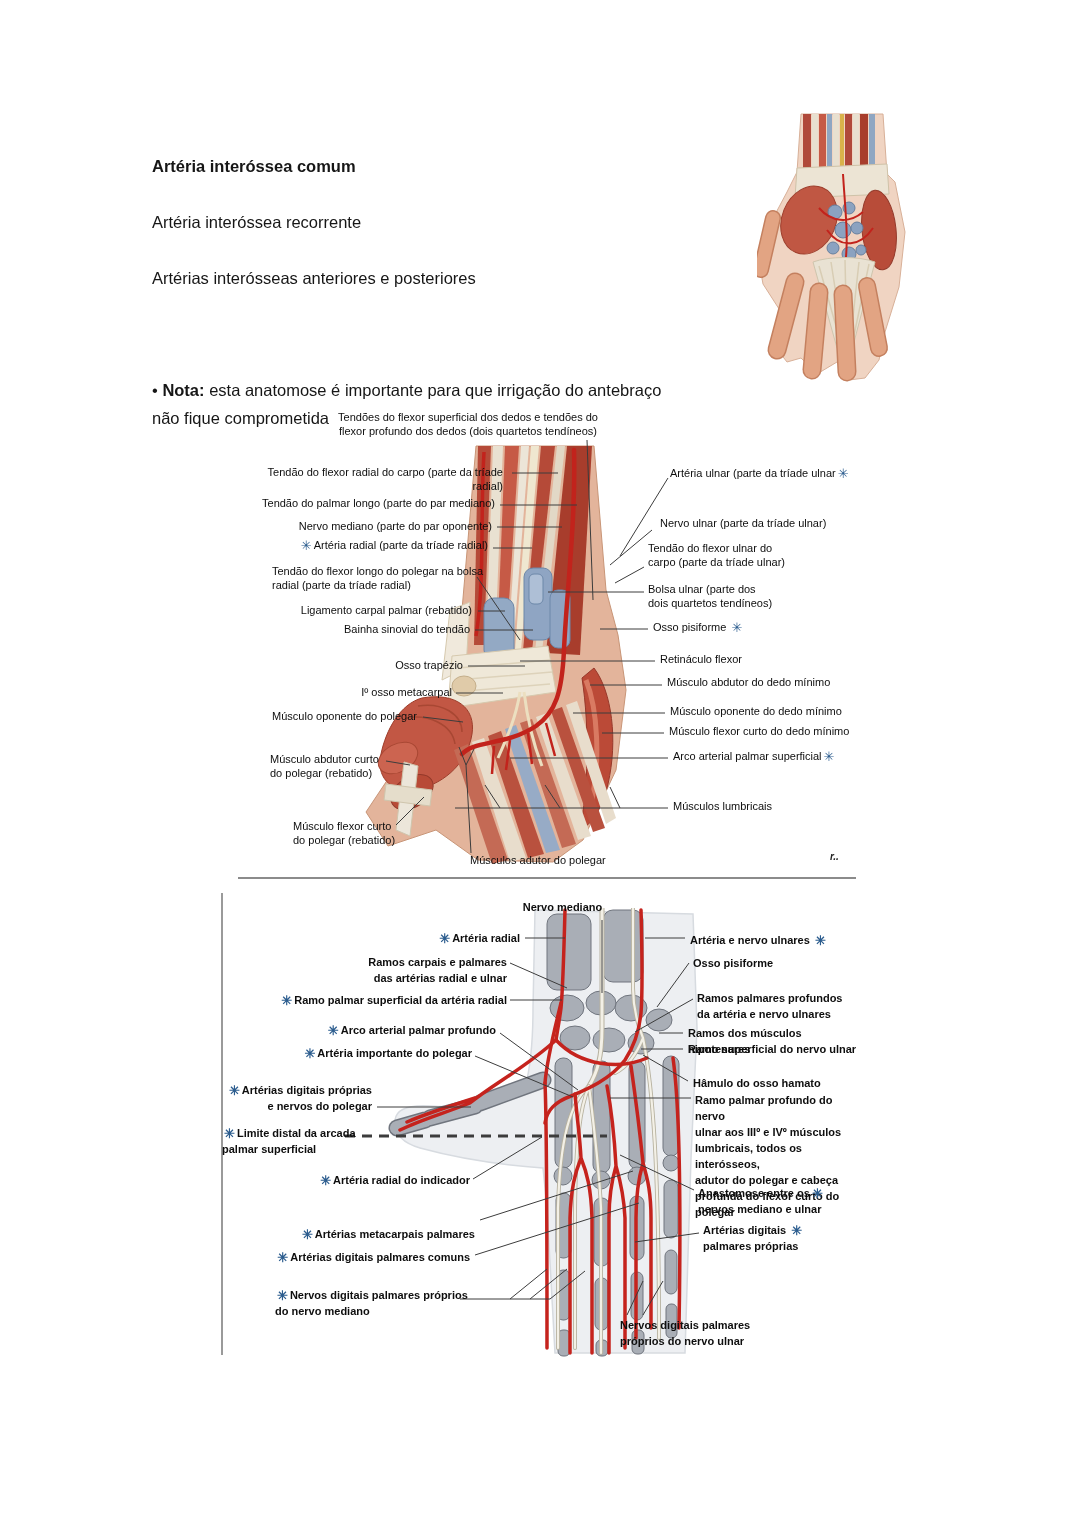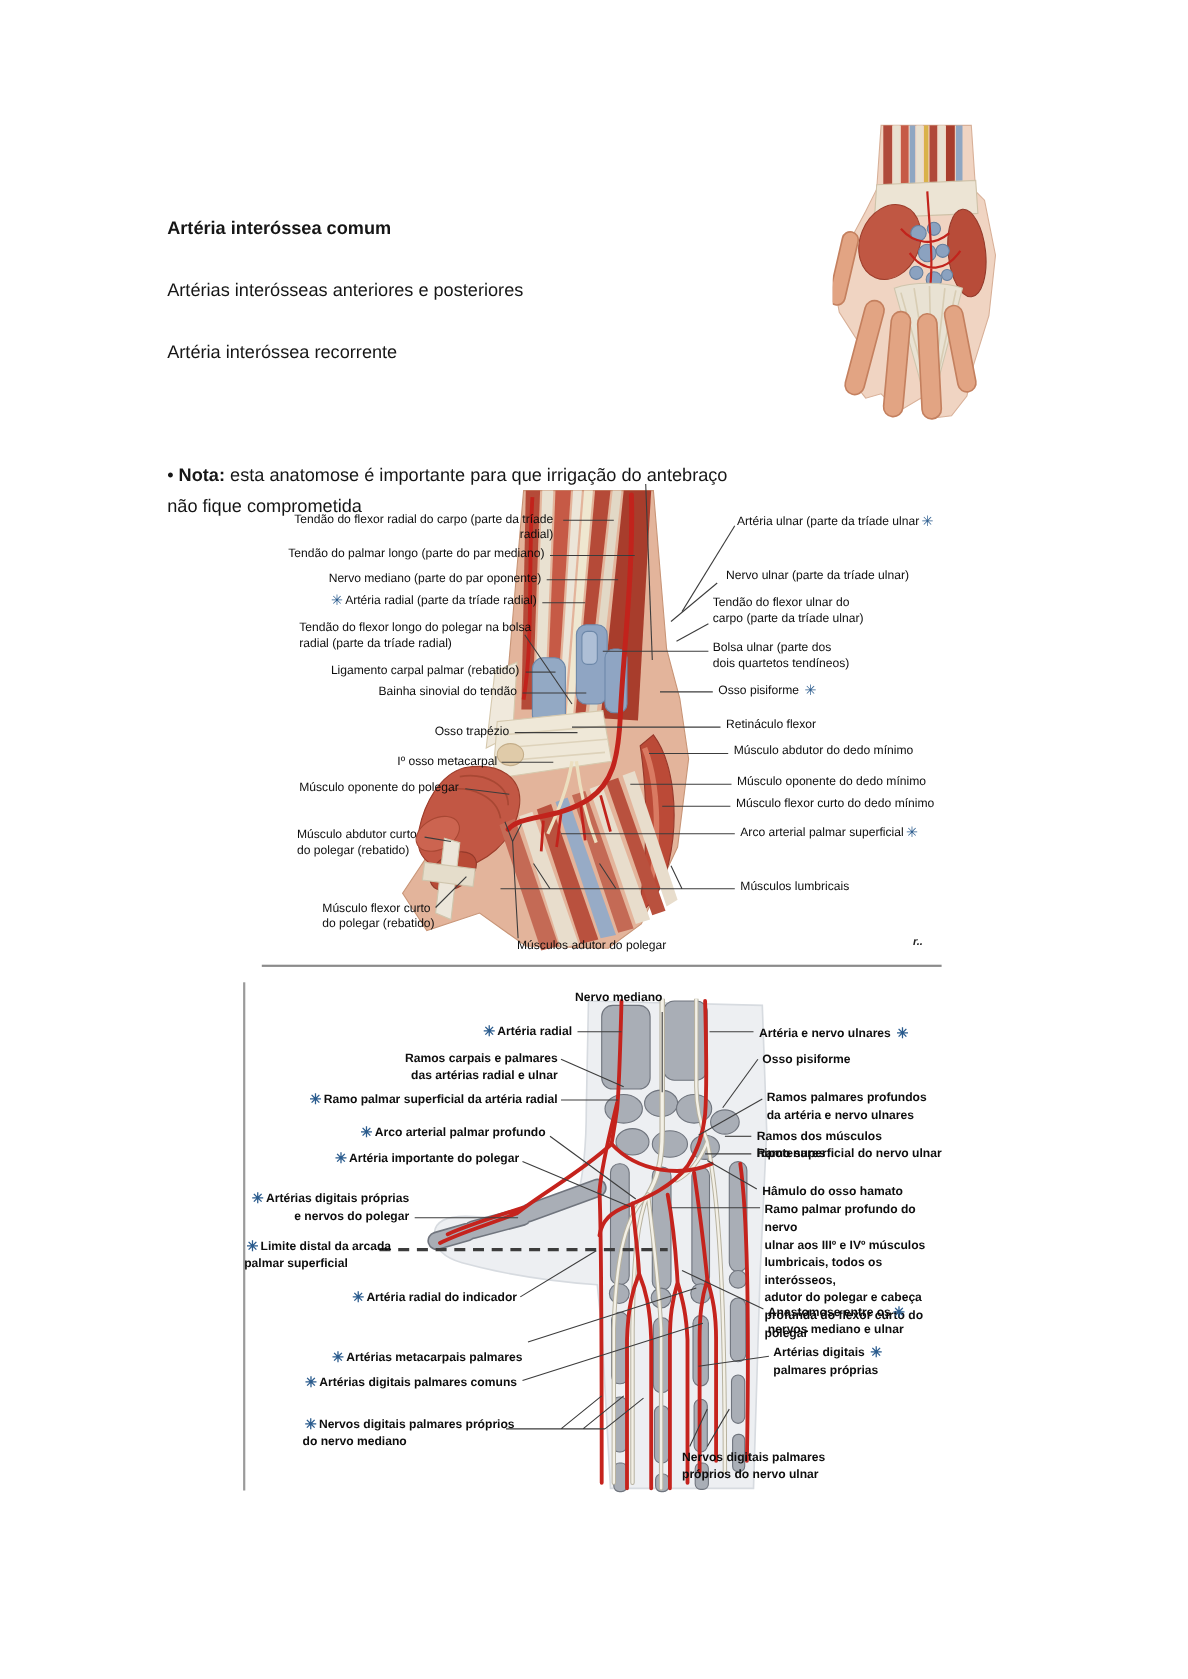--- a/index.html
+++ b/index.html
@@ -1,21 +1,21 @@
 <!DOCTYPE html>
 <html><head>
 <meta charset="utf-8">
 <style>
   html,body{margin:0;padding:0;background:#ffffff;}
   .page{position:relative;width:1080px;height:1526px;background:#fff;overflow:hidden;
         font-family:"Liberation Sans",sans-serif;color:#141414;}
   
   .notes{position:absolute;left:152px;top:124px;width:625px;font-size:16.5px;
          line-height:28px;color:#161616;white-space:pre-line;}
-  .notes .h{font-weight:bold;margin-top:42px;}
+  .notes .h{font-weight:bold;}
   .notes .b{font-weight:bold;}
   .sp{height:28px;}
   
   .fig{position:absolute;}
   #fig1{left:238px;top:405px;width:618px;height:474px;}
   #fig2{left:215px;top:893px;width:650px;height:470px;}
   .lb{position:absolute;font-size:11px;line-height:1.25;white-space:pre-line;
       z-index:3;color:#0e0e0e;}
   #fig2 .lb{line-height:1.45;font-weight:bold;}
   .la{text-align:right;}
@@ -28,22 +28,22 @@
   .corner{position:absolute;left:592px;top:446px;font-size:10px;font-weight:bold;
           font-style:italic;z-index:3;color:#222;}
 </style>
 </head>
 <body>
 
 <div class="page">
 
   <div class="notes">
     <div class="h">Artéria interóssea comum</div>
+    <div>Artéria interóssea recorrente</div>
     <div>Artérias interósseas anteriores e posteriores</div>
-    <div>Artéria interóssea recorrente</div>
     <div class="sp"></div>
     <div><span>• </span><span class="b">Nota:</span><span> esta anatomose é importante para que irrigação do antebraço
 não fique comprometida</span></div>
   </div>
 
   <svg class="illus" style="left:757px;top:112px" width="170" height="272" viewBox="0 0 170 272">
     <path d="M44,2 L126,2 L130,62 L138,70 L148,120 L142,175 L128,220 L122,248 L108,266 L92,268 L80,250 L60,262 L44,246 L30,250 L16,232 L24,200 L6,172 L2,150 L14,110 L30,80 L40,60 Z" fill="#f0d4c2" stroke="#d8b098" stroke-width="1"></path>
     <g>
       <rect x="46" y="2" width="8" height="54" fill="#b0493a"></rect>
       <rect x="55" y="2" width="6" height="55" fill="#e8e0d0"></rect>
@@ -152,20 +152,22 @@
         <line x1="410" y1="224" x2="362" y2="224"></line>
         <line x1="417" y1="256" x2="282" y2="256"></line>
         <line x1="424" y1="280" x2="352" y2="280"></line>
         <line x1="427" y1="308" x2="335" y2="308"></line>
         <line x1="426" y1="328" x2="364" y2="328"></line>
         <line x1="430" y1="353" x2="272" y2="353"></line>
         <path d="M430,403 L217,403 M262,403 L247,380 M322,403 L307,380 M382,403 L372,382"></path>
       </g>
     </svg>
 
+    <div class="lb ctr" style="left:100px;top:6px;width:260px">Tendões do flexor superficial dos dedos e tendões do
+flexor profundo dos dedos (dois quartetos tendíneos)</div>
 
     <div class="lb la" style="right:353px;top:61px">Tendão do flexor radial do carpo (parte da tríade radial)</div>
     <div class="lb la" style="right:361px;top:92px">Tendão do palmar longo (parte do par mediano)</div>
     <div class="lb la" style="right:364px;top:115px">Nervo mediano (parte do par oponente)</div>
     <div class="lb la" style="right:368px;top:134px"><span class="star">✳</span><span>Artéria radial (parte da tríade radial)</span></div>
     <div class="lb" style="left:34px;top:160px">Tendão do flexor longo do polegar na bolsa
 radial (parte da tríade radial)</div>
     <div class="lb la" style="right:384px;top:199px">Ligamento carpal palmar (rebatido)</div>
     <div class="lb la" style="right:386px;top:218px">Bainha sinovial do tendão</div>
     <div class="lb la" style="right:393px;top:254px">Osso trapézio</div>

